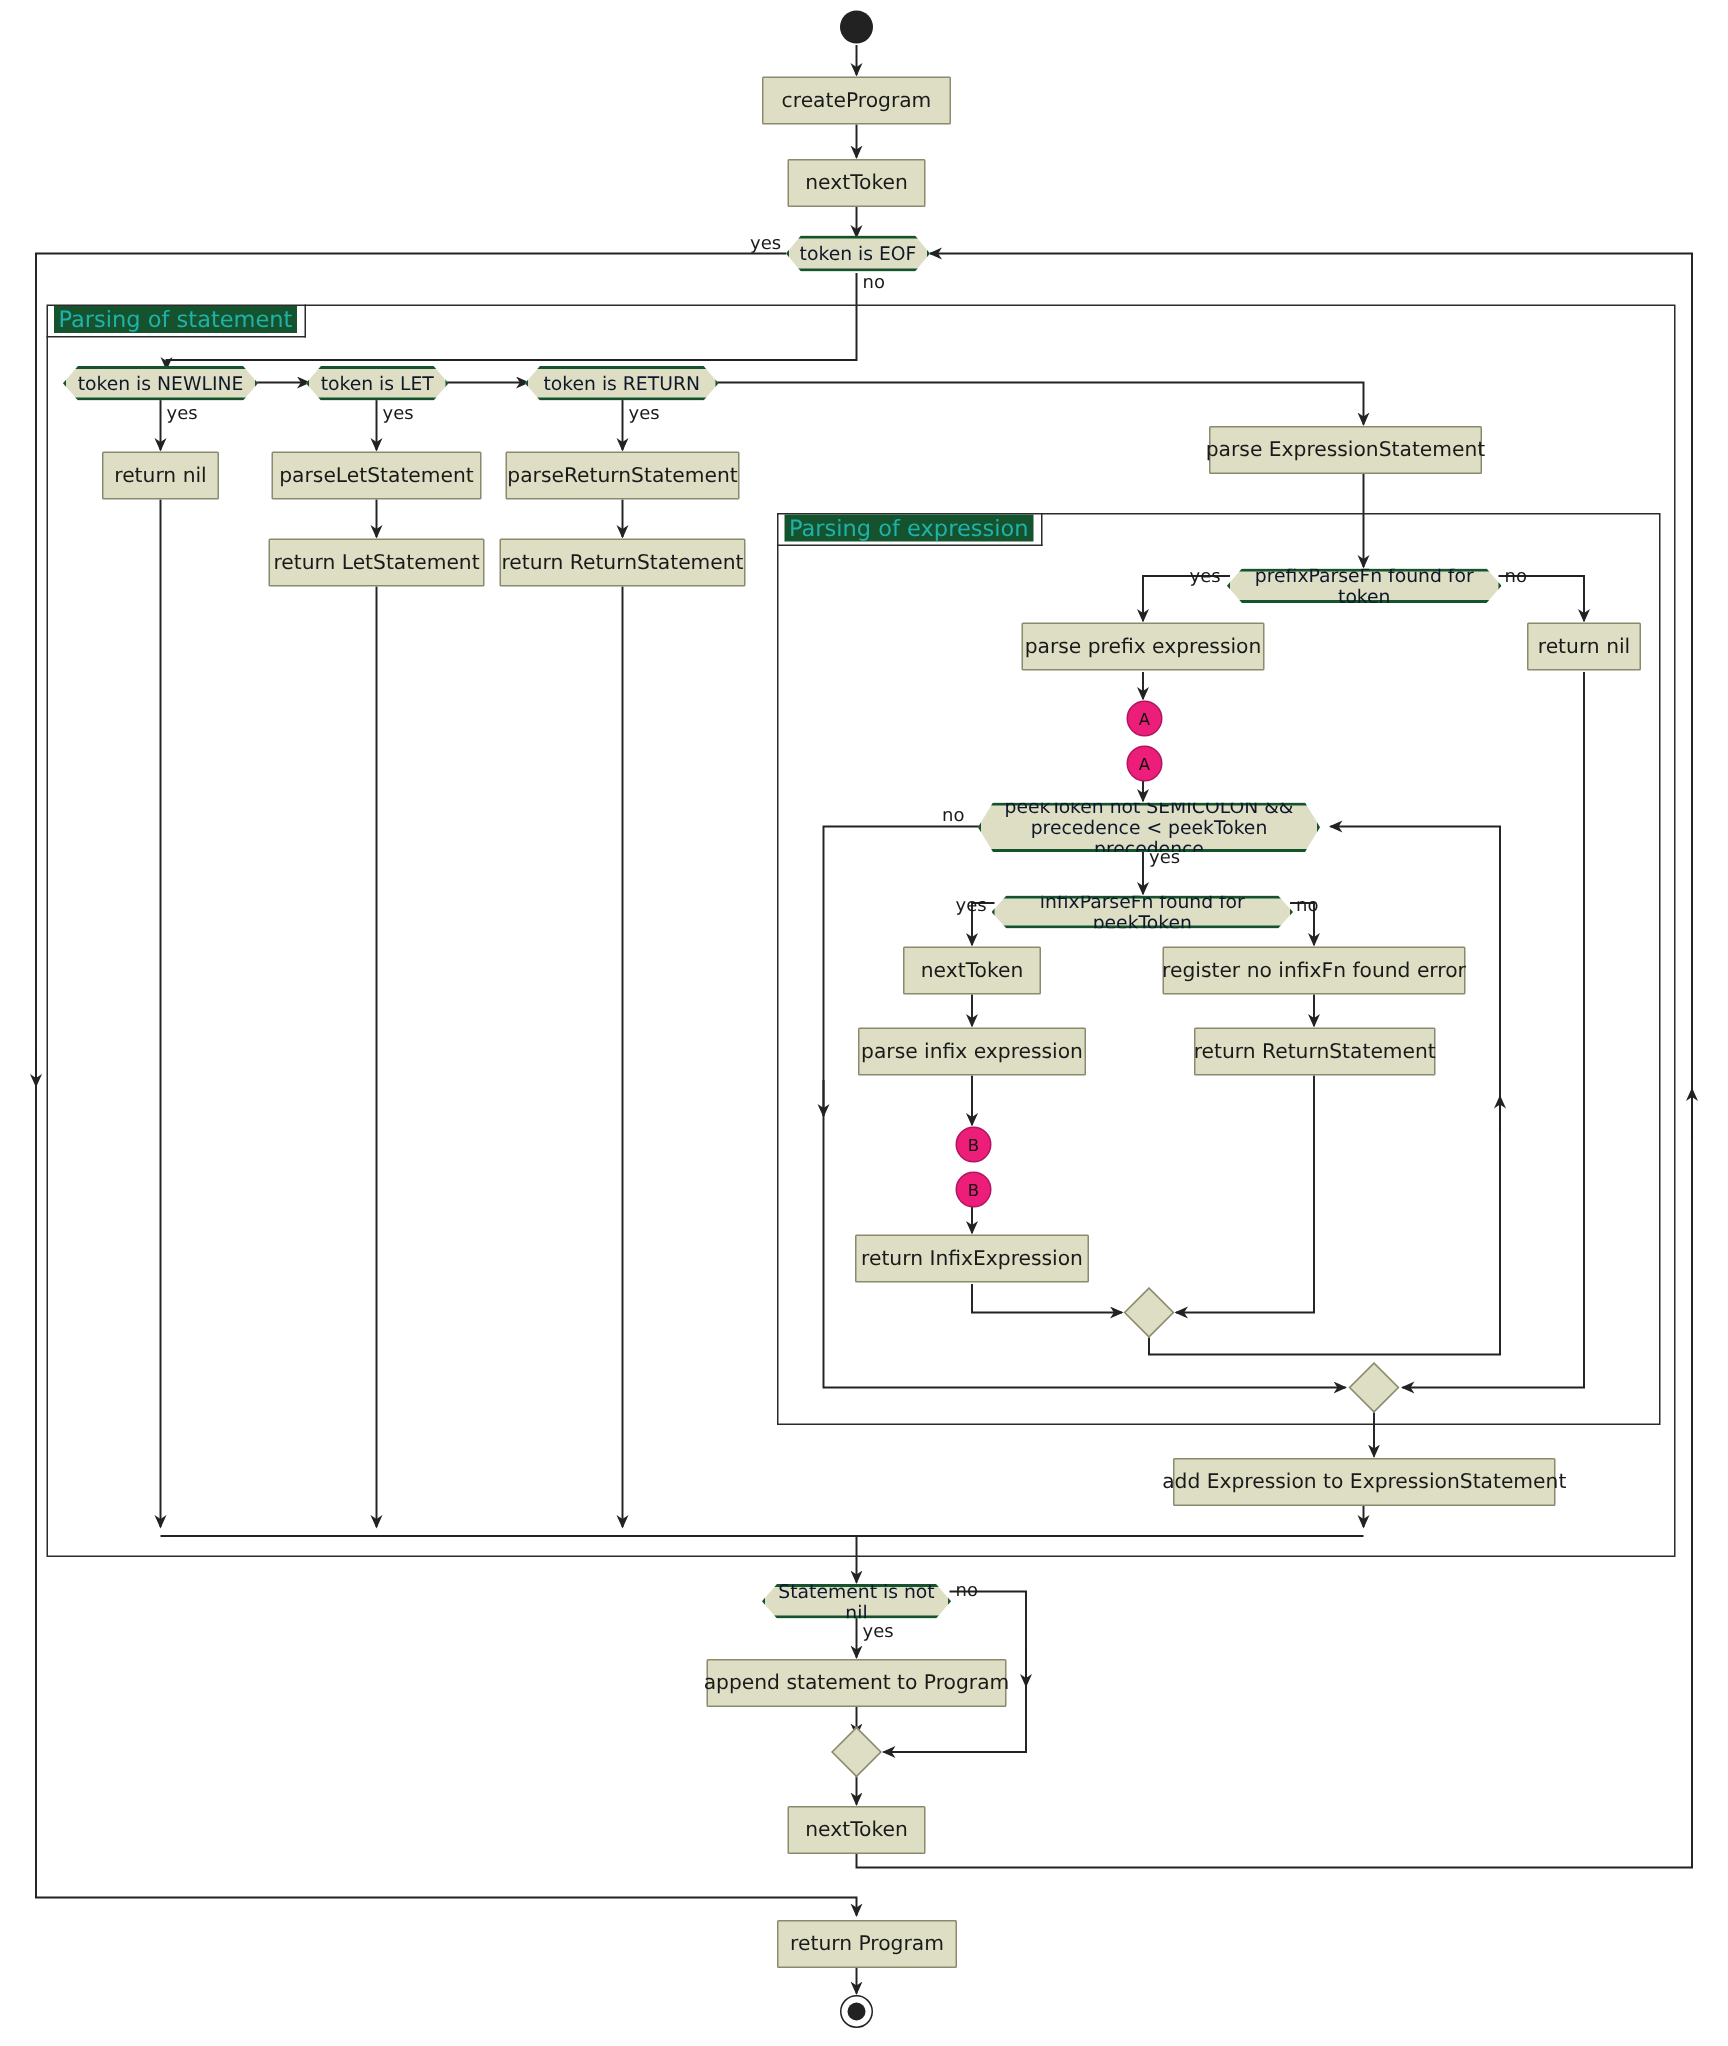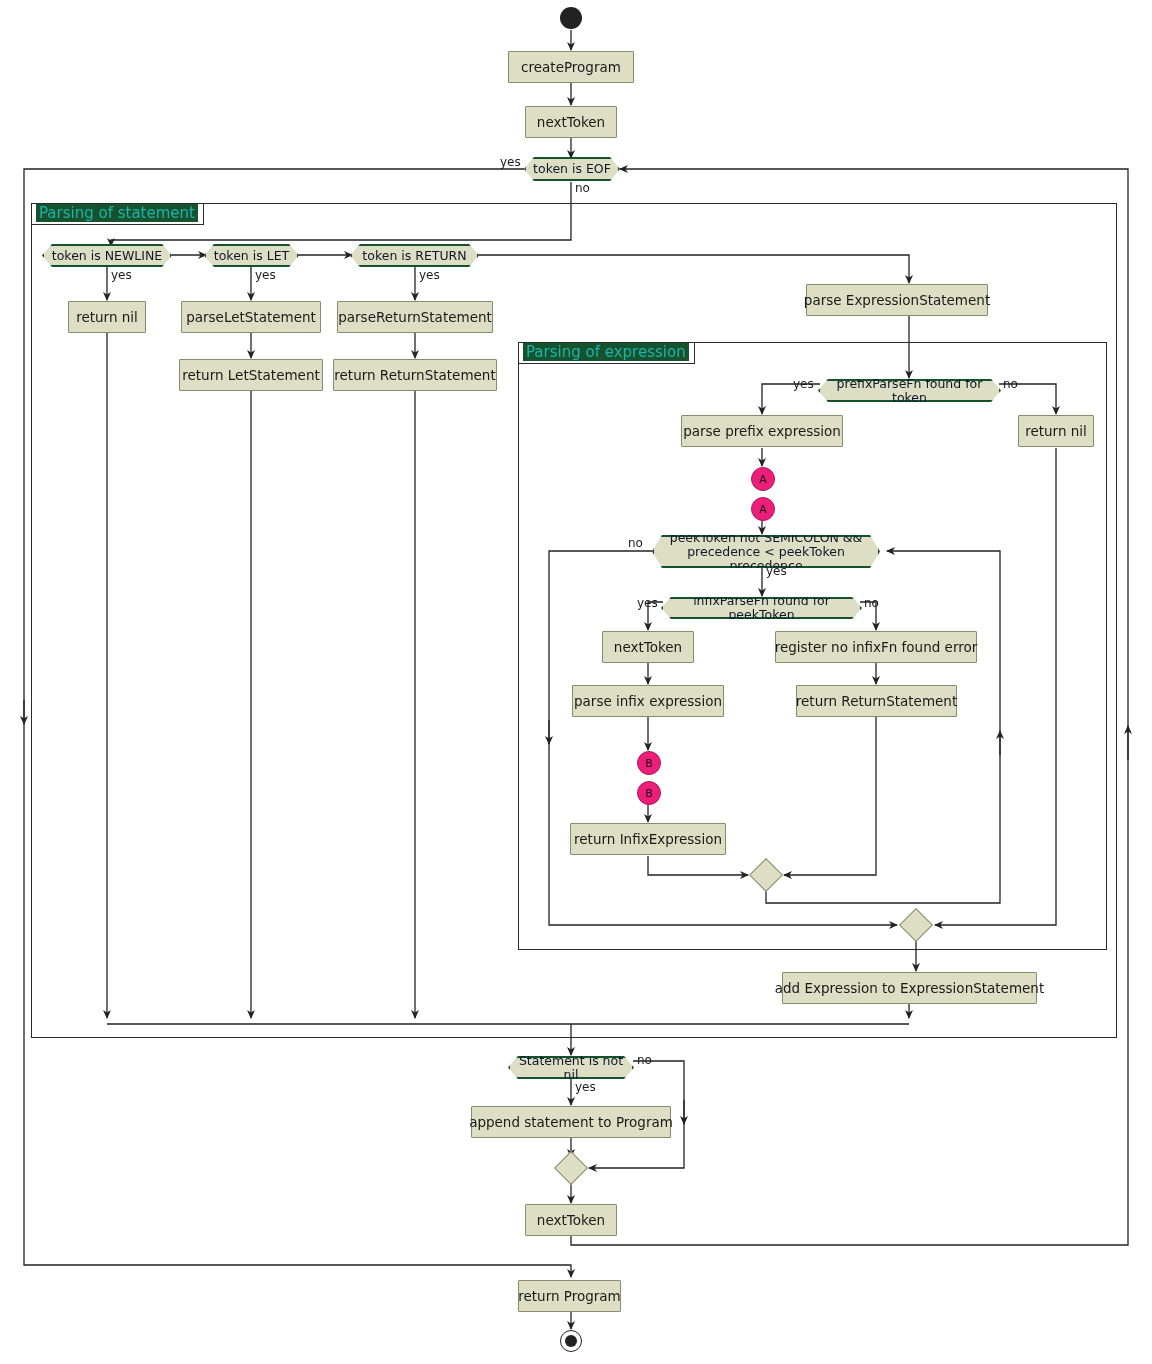--- a/index.html
+++ b/index.html
@@ -204,21 +204,21 @@
   <div class="act" style="left:782px;top:972px;width:255px;">add Expression to ExpressionStatement</div>
 
   <div class="cond" style="left:508px;top:1056px;width:126px;height:23px;">Statement is not nil</div>
 
   <div class="act" style="left:471px;top:1106px;width:200px;">append statement to Program</div>
 
   <div class="merge" style="left:559px;top:1156px;"></div>
 
   <div class="act" style="left:525px;top:1204px;width:92px;">nextToken</div>
 
-  <div class="act" style="left:518px;top:1280px;width:103px;">return Program</div>
+  <div class="act" style="left:518px;top:1280px;width:120px;">return Program</div>
 
   <div class="end-outer" style="left:560px;top:1330px;"></div>
   <div class="end-inner" style="left:565px;top:1335px;"></div>
 
   <div class="lbl" style="left:500px;top:155px;">yes</div>
   <div class="lbl" style="left:575px;top:181px;">no</div>
 
   <div class="lbl" style="left:111px;top:268px;">yes</div>
   <div class="lbl" style="left:255px;top:268px;">yes</div>
   <div class="lbl" style="left:419px;top:268px;">yes</div>

